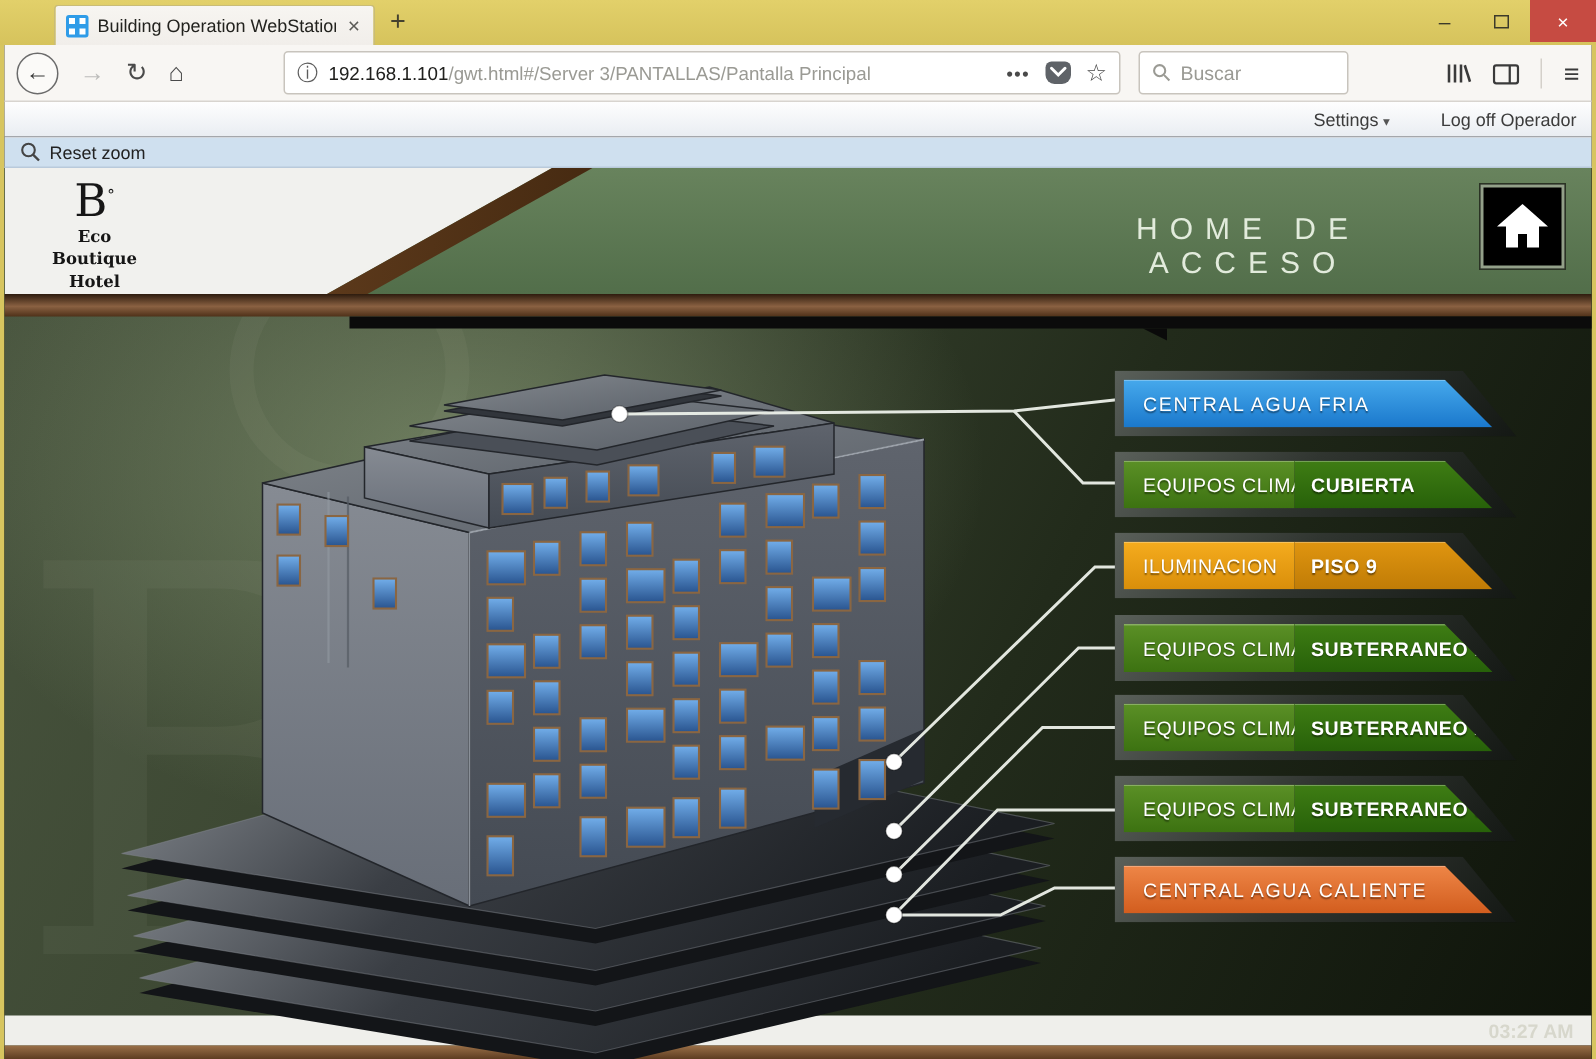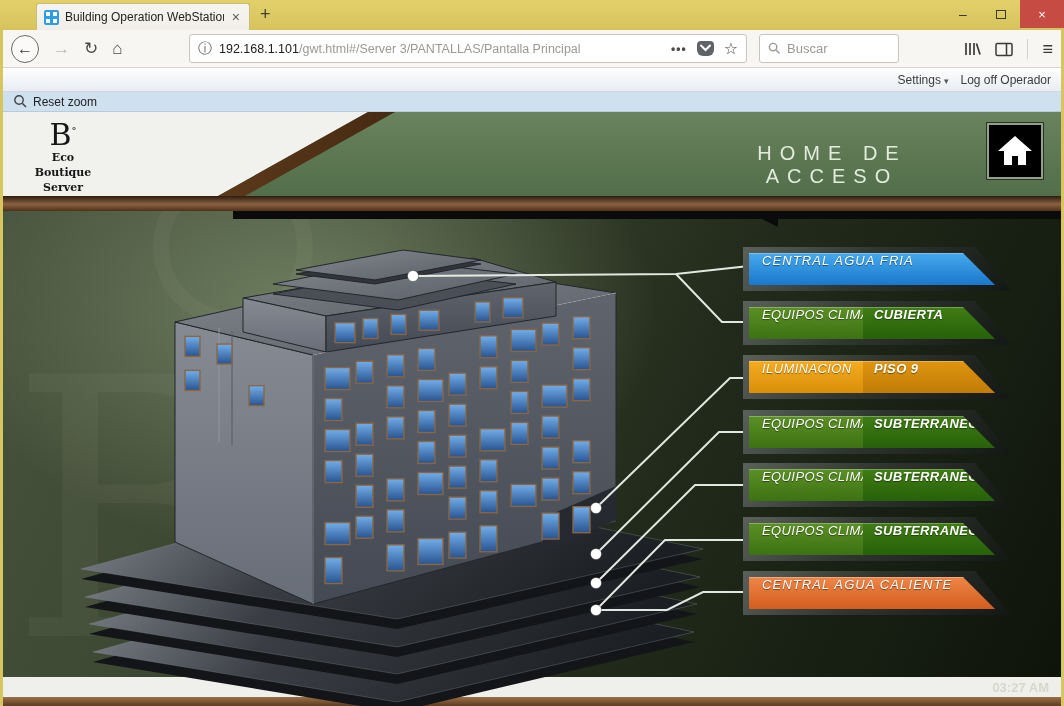--- a/index.html
+++ b/index.html
@@ -49,21 +49,21 @@
     border:1px solid #c8c4bd; border-radius:3px; display:flex; align-items:center; padding:12px 8px; gap:6px; }
   .searchbox input { border:none; outline:none; width:90px; font-size:13px; color:#444;
     font-family:"Liberation Sans",sans-serif; background:transparent; }
   .searchbox input::placeholder { color:#9a9a94; }
   .tool-ics { position:absolute; right:8px; top:0; height:38px; display:flex; align-items:center; gap:14px; }
   .vdiv { width:1px; height:20px; background:#d4d0ca; }
   .burger { font-size:18px; color:#3a3a3a; }
 
   
   .userbar { height:24px; background:linear-gradient(#fefefe,#e9edf2); border-bottom:1px solid #d3d8de;
-    display:flex; align-items:center; justify-content:flex-end; gap:12px; padding-right:10px;
+    display:flex; align-items:center; justify-content:flex-end; gap:34px; padding-right:10px;
     font-size:12px; color:#3c3c3c; }
   .userbar .caret { font-size:9px; margin-left:3px; color:#555; }
 
   
   .zoombar { height:20px; background:#cfe0ef; border-bottom:1px solid #b9cadb; display:flex;
     align-items:center; gap:5px; padding-left:10px; font-size:12px; color:#222; }
 
   
   .app { height:594px; position:relative; overflow:hidden;
     background:
@@ -113,21 +113,21 @@
   .foot-brown { position:absolute; left:0; top:585px; width:100%; height:9px;
     background:linear-gradient(#9a7048,#5d3c21); z-index:1; }
 
   
   .spec-btn { position:absolute; left:740px; width:268px; height:44px; z-index:5; cursor:pointer; }
   .btn-back { position:absolute; inset:0; background:linear-gradient(135deg,#5a605a 0%,#303530 45%,#141814 100%);
     clip-path:polygon(0 0, 232px 0, 100% 100%, 0 100%);
     filter:drop-shadow(3px 4px 4px rgba(0,0,0,.55)); }
   .btn-face { position:absolute; left:6px; top:6px; width:246px; height:32px;
     clip-path:polygon(0 0, 214px 0, 100% 100%, 0 100%); display:flex; }
-  .seg { height:100%; display:flex; box-shadow:inset 0 1px 0 rgba(255,255,255,.28);font-style:italic; }
+  .seg { height:100%; display:flex; align-items:center; box-shadow:inset 0 1px 0 rgba(255,255,255,.28); }
   .seg-l { width:114px; flex:0 0 114px; }
   .seg-r { flex:1; }
   .seg-single { width:100%; }
   .blabel { color:#fff; font-size:13px; letter-spacing:.4px; padding-left:13px;
     text-shadow:0 1px 1px rgba(0,0,0,.45); white-space:nowrap; }
   .blabel.bold { font-weight:bold; padding-left:11px; }
   .blabel.wide { letter-spacing:1.1px; }
 </style>
 </head>
 <body>
@@ -217,21 +217,21 @@
       <div class="wm-ring"></div>
       <div class="wm-b">B</div>
 
       <div class="hdr-green"></div>
       <div class="hdr-white"></div>
       <div class="hdr-diag"></div>
       <div class="logo">
         <div class="b"><span>B</span><span class="deg">°</span></div>
         <div class="l">Eco</div>
         <div class="l">Boutique</div>
-        <div class="l">Server</div>
+        <div class="l">Hotel</div>
       </div>
       <div class="hdr-title">HOME DE ACCESO</div>
       <div class="home-btn">
         <svg width="36" height="32" viewBox="0 0 36 32">
           <polygon points="18,1 35,16 29,16 29,30 21,30 21,21 15,21 15,30 7,30 7,16 1,16" fill="#fff"></polygon>
         </svg>
       </div>
 
       <div class="band-brown"></div>
       <div class="band-black"></div>

